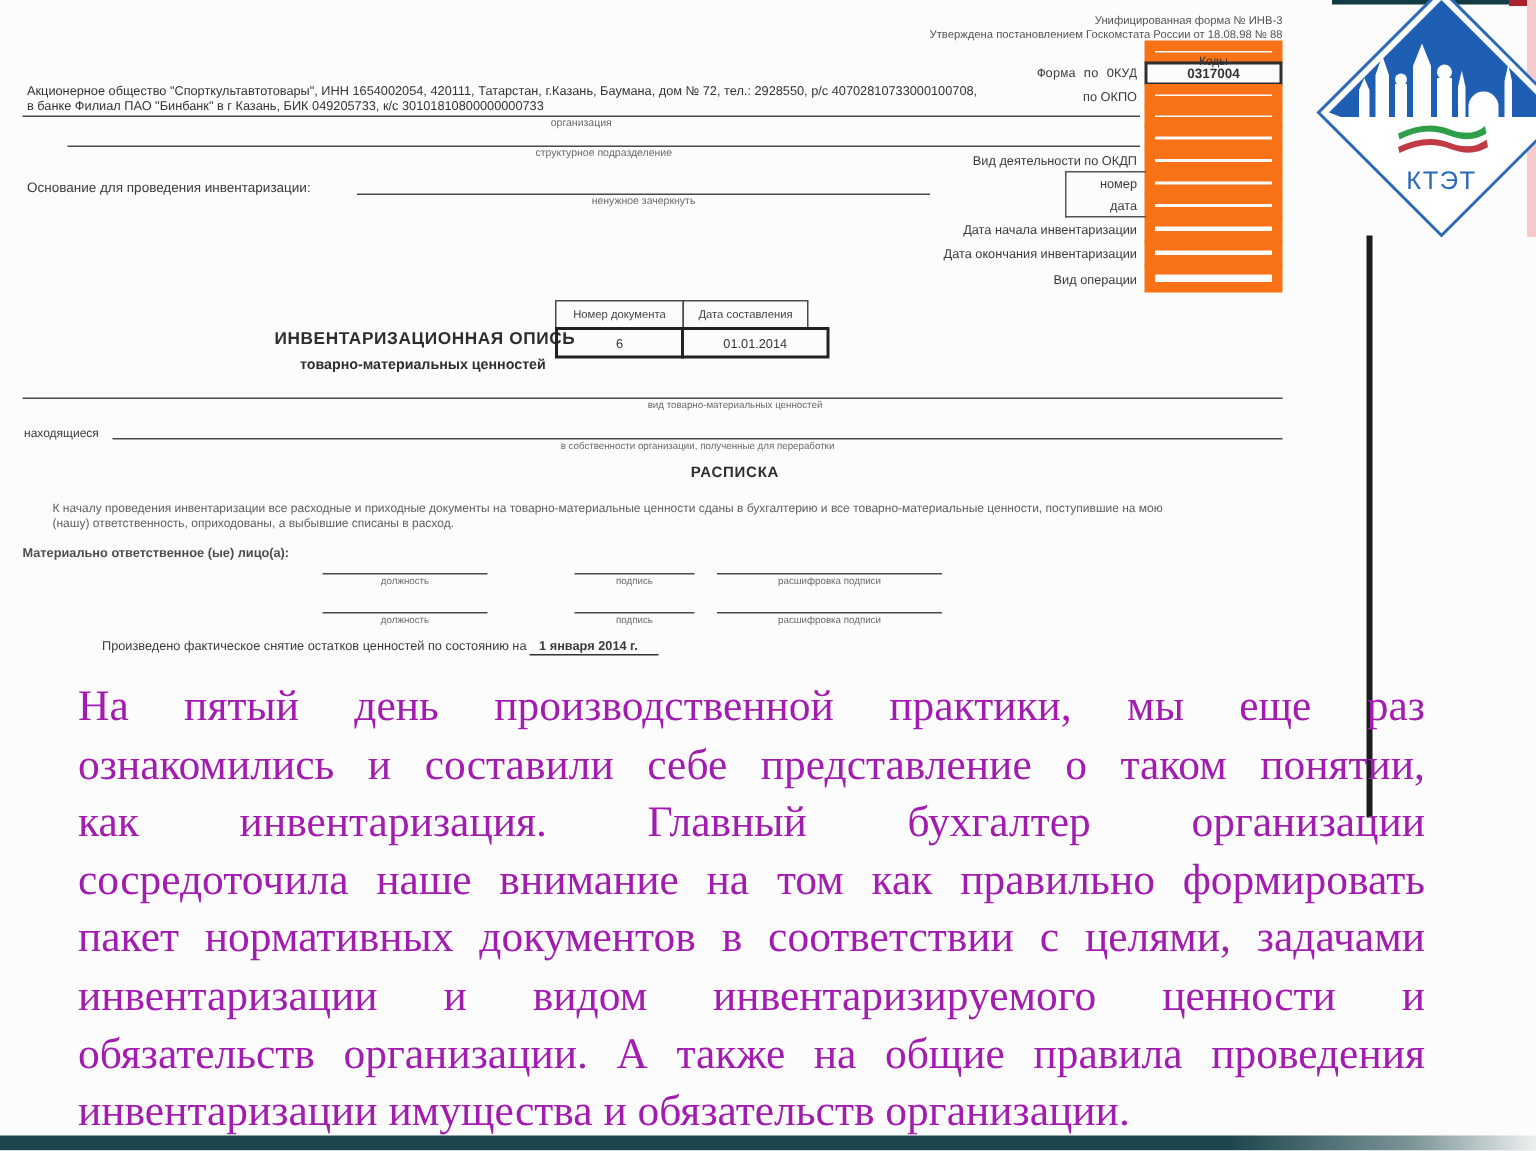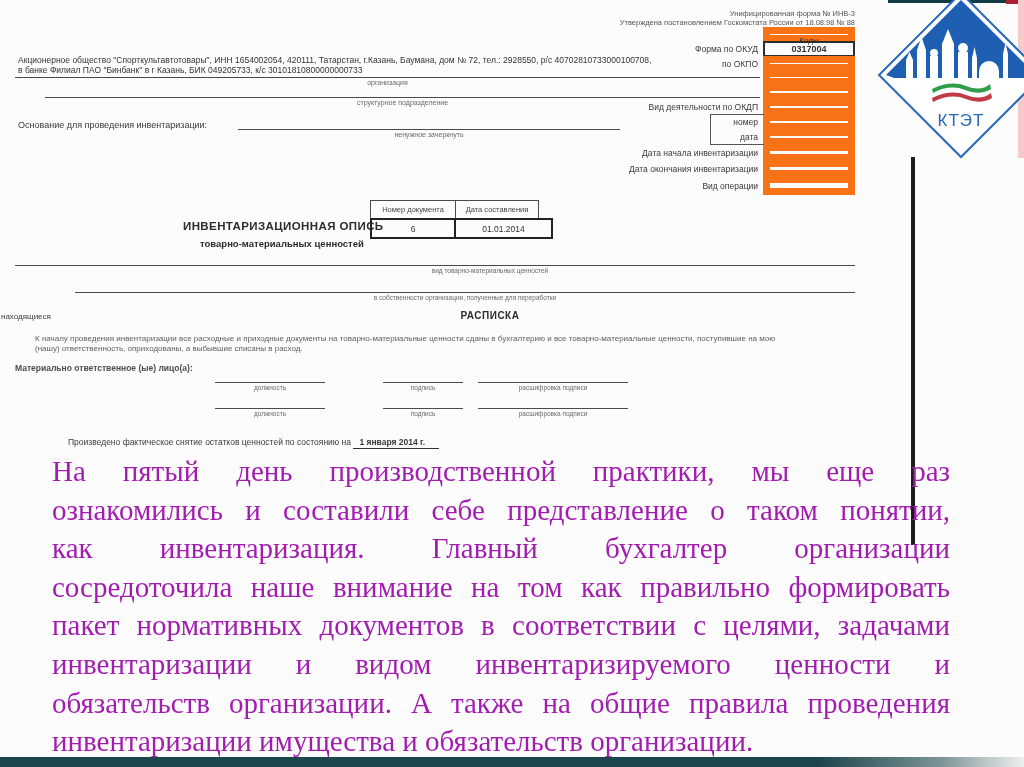--- a/index.html
+++ b/index.html
@@ -44,21 +44,21 @@
   <div class="cell" style="top:84px;height:16px;"></div>
   <div class="cell" style="top:99px;height:16px;"></div>
   <div class="cell" style="top:114px;height:16px;"></div>
   <div class="cell" style="top:129px;height:16px;"></div>
   <div class="cell" style="top:144px;height:17px;"></div>
   <div class="cell" style="top:160px;height:17px;"></div>
   <div class="cell" style="top:176px;height:19px;"></div>
 
   <div class="abs" style="left:710px;top:114px;width:54px;height:31px;border:1px solid #555;border-right:none;box-sizing:border-box;"></div>
 
-  <div class="rlbl" style="top:44px;">Форма по ОКУД</div>
+  <div class="rlbl" style="top:44px;font-family:Liberation Mono, monospace;">Форма по ОКУД</div>
   <div class="rlbl" style="top:59px;">по ОКПО</div>
   <div class="rlbl" style="top:102px;">Вид деятельности по ОКДП</div>
   <div class="rlbl" style="top:117px;">номер</div>
   <div class="rlbl" style="top:132px;">дата</div>
   <div class="rlbl" style="top:148px;">Дата начала инвентаризации</div>
   <div class="rlbl" style="top:164px;">Дата окончания инвентаризации</div>
   <div class="rlbl" style="top:181px;">Вид операции</div>
 
   <div class="abs" style="left:18px;top:55px;width:742px;font-size:8.5px;line-height:10px;color:#333;">
     <div>Акционерное общество "Спорткультавтотовары", ИНН 1654002054, 420111, Татарстан, г.Казань, Баумана, дом № 72, тел.: 2928550, р/с 40702810733000100708,</div>
@@ -78,21 +78,21 @@
   <div class="abs" style="left:200px;top:238px;font-size:9.5px;font-weight:bold;color:#2d2d2d;">товарно-материальных ценностей</div>
 
   <div class="doc-cell abs" style="left:370px;top:200px;width:86px;height:19px;">Номер документа</div>
   <div class="doc-cell abs" style="left:455px;top:200px;width:84px;height:19px;">Дата составления</div>
   <div class="doc-cell abs" style="left:370px;top:218px;width:86px;height:21px;border:2px solid #222;font-size:8.5px;color:#333;">6</div>
   <div class="doc-cell abs" style="left:454px;top:218px;width:99px;height:21px;border:2px solid #222;font-size:8.5px;color:#333;">01.01.2014</div>
 
   <div class="line" style="left:15px;top:265px;width:840px;"></div>
   <div class="cap" style="left:100px;top:267px;width:780px;font-size:6.5px;">вид товарно-материальных ценностей</div>
 
-  <div class="lbl" style="left:1px;top:284px;font-size:8px;margin-top:28px;">находящиеся</div>
+  <div class="lbl" style="left:16px;top:284px;font-size:8px;">находящиеся</div>
   <div class="line" style="left:75px;top:292px;width:780px;"></div>
   <div class="cap" style="left:75px;top:294px;width:780px;font-size:6.5px;">в собственности организации, полученные для переработки</div>
 
   <div class="abs" style="left:100px;top:310px;width:780px;text-align:center;font-size:10px;font-weight:bold;letter-spacing:.5px;color:#2d2d2d;">РАСПИСКА</div>
   <div class="abs" style="left:15px;top:334px;width:745px;font-size:8px;line-height:10px;color:#606060;margin-left:20px;">К началу проведения инвентаризации все расходные и приходные документы на товарно-материальные ценности сданы в бухгалтерию и все товарно-материальные ценности, поступившие на мою (нашу) ответственность, оприходованы, а выбывшие списаны в расход.</div>
   <div class="abs" style="left:15px;top:363px;font-size:8.5px;font-weight:bold;color:#4d4d4d;">Материально ответственное (ые) лицо(а):</div>
 
   <div class="sigline" style="left:215px;top:382px;width:110px;"></div>
   <div class="sigcap" style="left:215px;top:384px;width:110px;">должность</div>
   <div class="sigline" style="left:383px;top:382px;width:80px;"></div>
@@ -100,21 +100,21 @@
   <div class="sigline" style="left:478px;top:382px;width:150px;"></div>
   <div class="sigcap" style="left:478px;top:384px;width:150px;">расшифровка подписи</div>
 
   <div class="sigline" style="left:215px;top:408px;width:110px;"></div>
   <div class="sigcap" style="left:215px;top:410px;width:110px;">должность</div>
   <div class="sigline" style="left:383px;top:408px;width:80px;"></div>
   <div class="sigcap" style="left:383px;top:410px;width:80px;">подпись</div>
   <div class="sigline" style="left:478px;top:408px;width:150px;"></div>
   <div class="sigcap" style="left:478px;top:410px;width:150px;">расшифровка подписи</div>
 
-  <div class="abs" style="left:68px;top:425px;font-size:8.5px;color:#3a3a3a;white-space:nowrap;margin-top:12px;">
+  <div class="abs" style="left:68px;top:425px;font-size:8.5px;color:#3a3a3a;white-space:nowrap;">
     <span>Произведено фактическое снятие остатков ценностей по состоянию на</span>
     <span style="font-weight:bold;border-bottom:1.5px solid #333;padding:0 14px 1px 6px;">1 января 2014 г.</span>
   </div>
 
   <div class="topstrip"></div>
   <div class="redmark"></div>
   <div class="pinkstrip"></div>
   <div class="vbar"></div>
   <div class="bottombar"></div>
 

